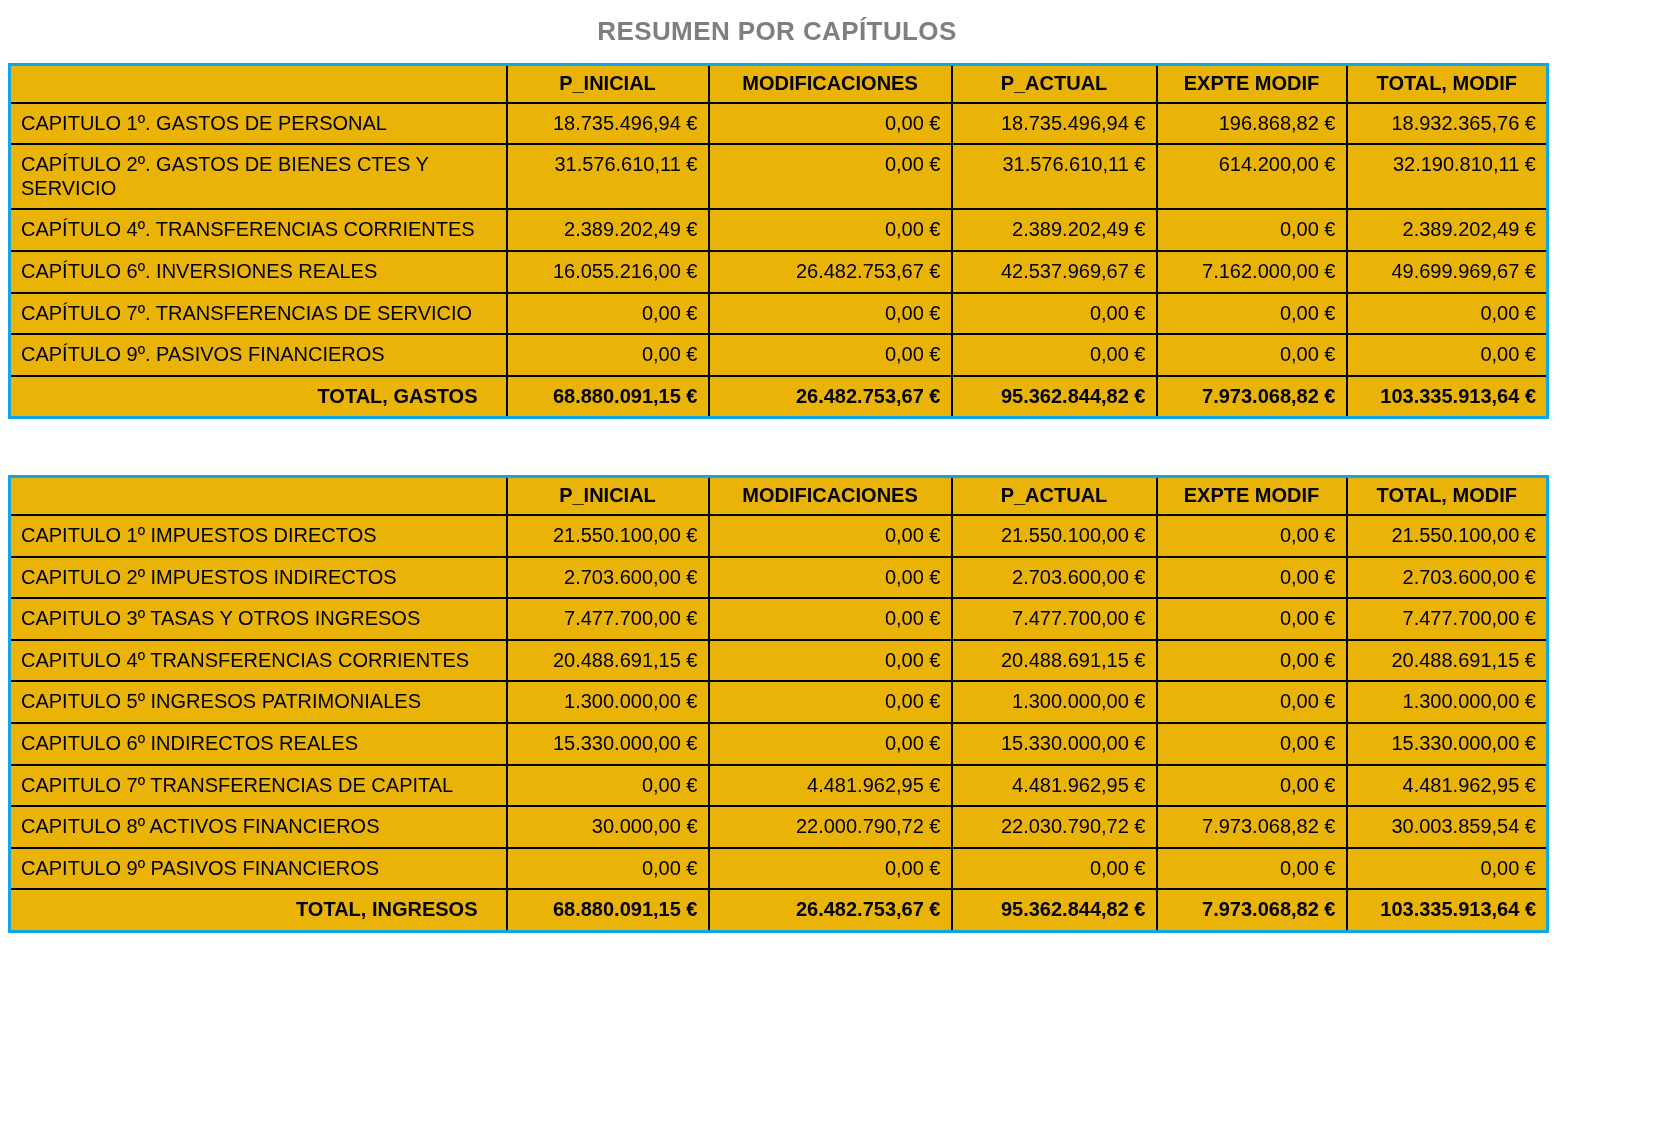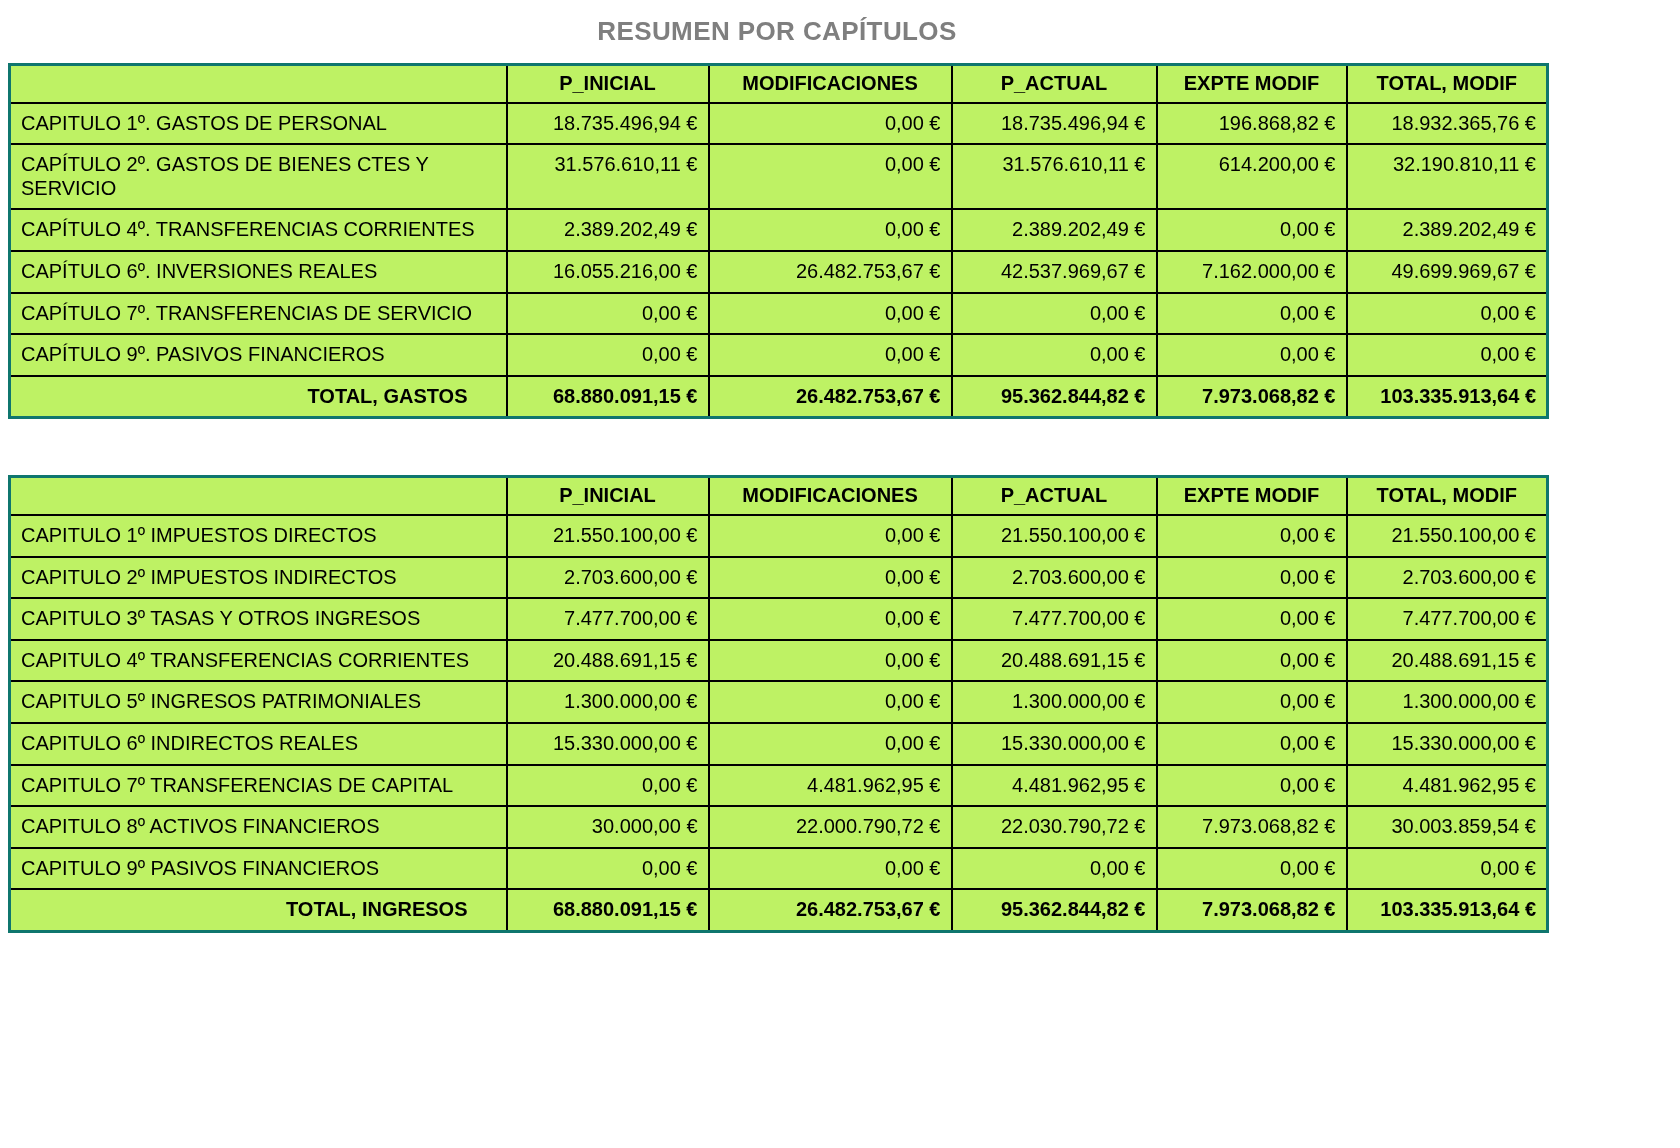--- a/index.html
+++ b/index.html
@@ -23,22 +23,22 @@
     font-size: 26px;
     font-weight: bold;
     color: #7f7f7f;
     letter-spacing: 0.4px;
     margin: 4px 0 16px 0;
   }
   table.budget {
     border-collapse: collapse;
     table-layout: fixed;
     width: 1538px;
-    border: 3px solid #0f766e;
-    background: #bef264;
+    border: 3px solid #0ea5e9;
+    background: #eab308;
   }
   table.budget th,
   table.budget td {
     border: 2px solid #000000;
     font-size: 20px;
     line-height: 1.18;
     padding: 8px 10px;
     vertical-align: top;
     overflow: hidden;
   }
@@ -52,21 +52,21 @@
   }
   table.budget td.num {
     text-align: right;
     white-space: nowrap;
   }
   table.budget tfoot td {
     font-weight: bold;
   }
   table.budget tfoot td.label {
     text-align: right;
-    padding-right: 38px;
+    padding-right: 28px;
   }
   .table-gap {
     height: 56px;
   }
 </style>
 </head>
 <body>
 
 <div class="page">
 

